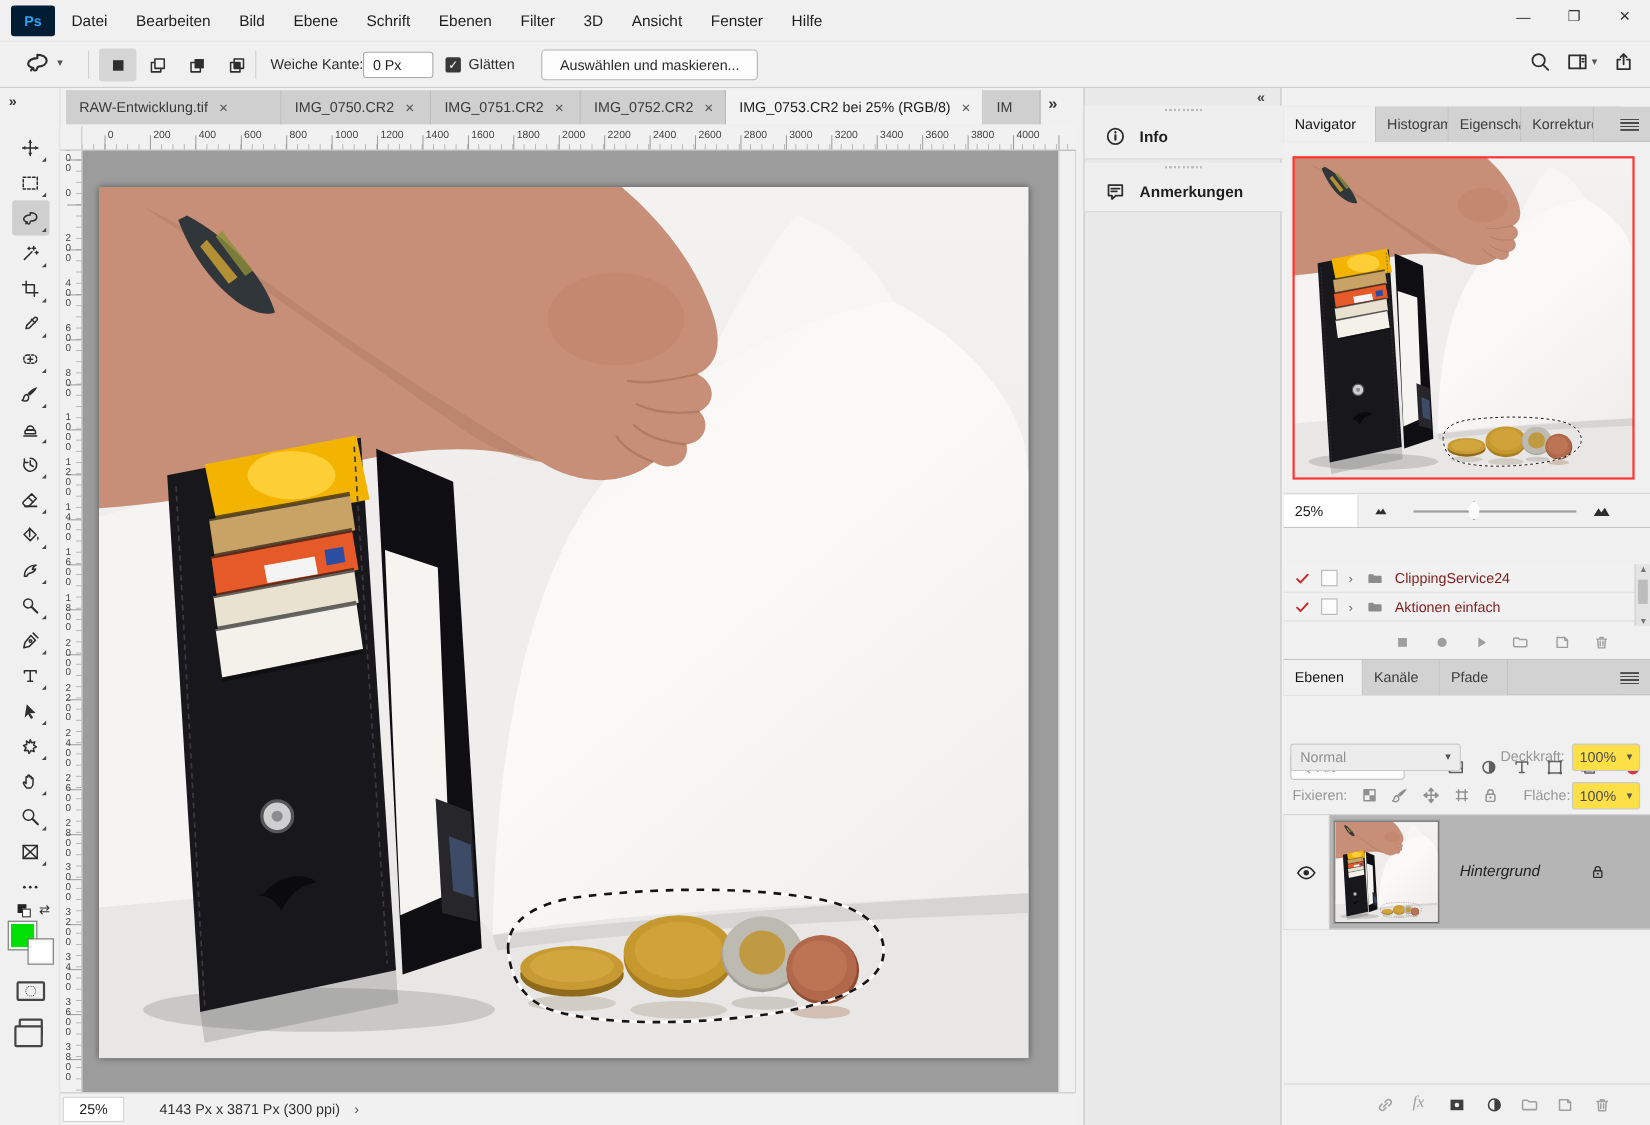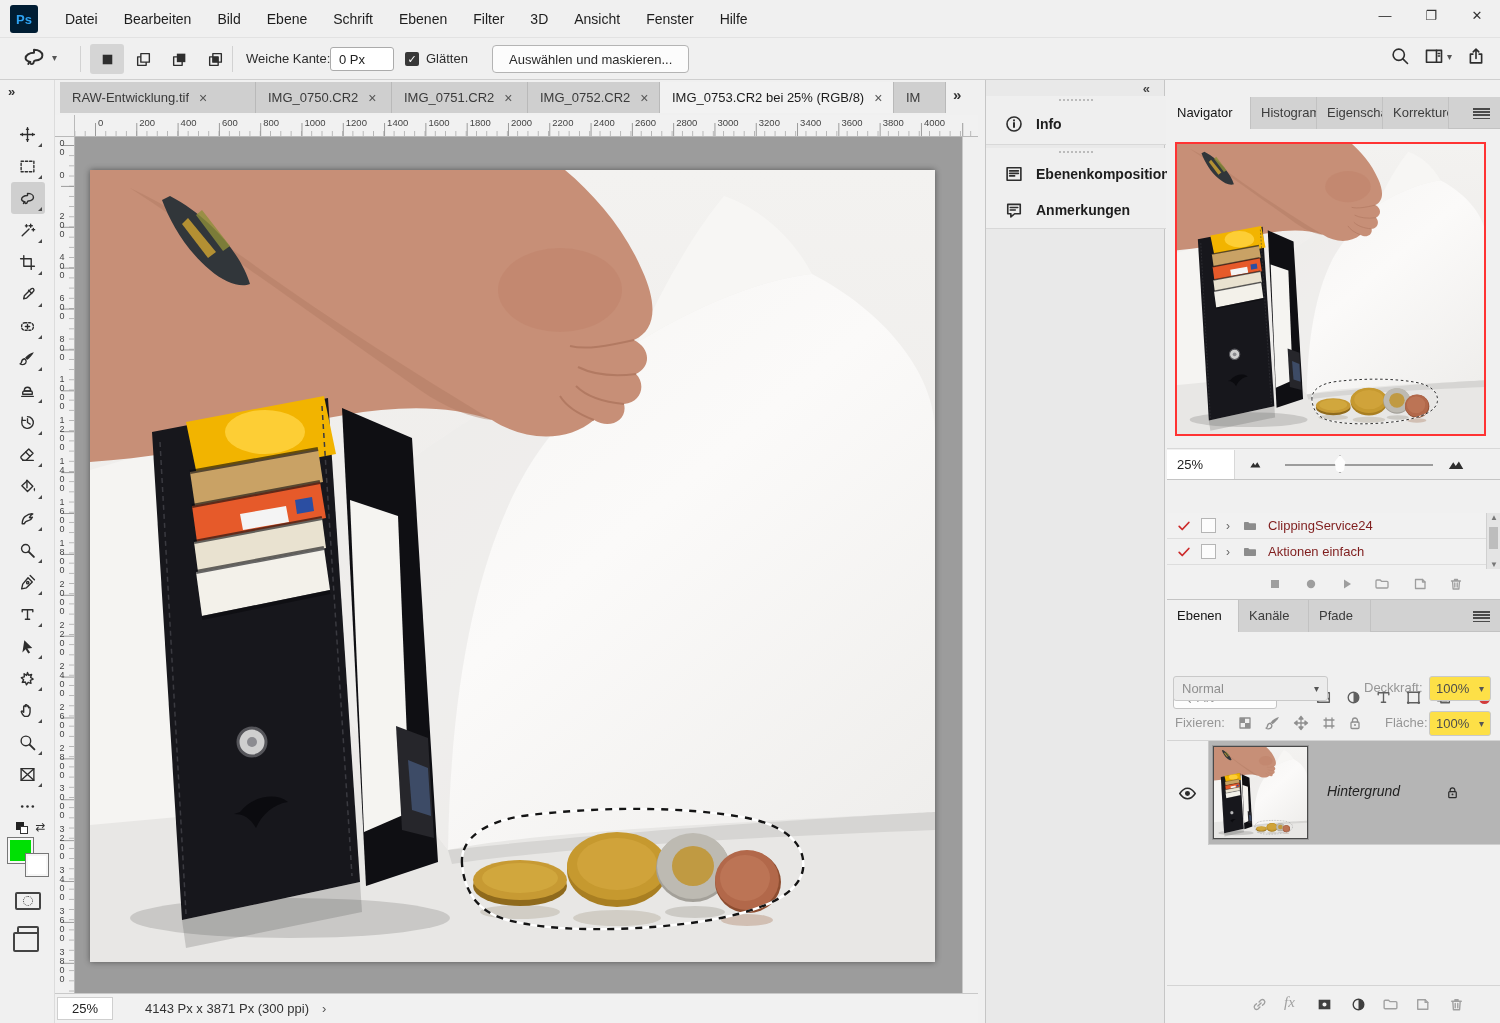--- a/index.html
+++ b/index.html
@@ -3,21 +3,21 @@
 <meta charset="utf-8">
 <style>
   *{margin:0;padding:0;box-sizing:border-box;}
   html,body{width:1500px;height:1023px;overflow:hidden;}
   body{font-family:"Liberation Sans","DejaVu Sans",sans-serif;font-size:13px;color:#252525;background:#f0f0f0;}
   .app{position:relative;width:1500px;height:1023px;background:#f0f0f0;overflow:hidden;}
   .abs{position:absolute;}
 
   
   .menubar{left:0;top:0;width:1500px;height:38px;background:#f0f0f0;border-bottom:1px solid #e2e2e2;}
-  .ps-logo{left:10px;top:5px;width:28px;height:28px;background:#001d33;color:#2ea3f2;font-weight:bold;font-size:13px;display:flex;align-items:center;justify-content:center;border-radius:3px;}
+  .ps-logo{left:10px;top:5px;width:40px;height:28px;background:#001d33;color:#2ea3f2;font-weight:bold;font-size:13px;display:flex;align-items:center;justify-content:center;border-radius:3px;}
   .menus{left:52px;top:0;height:38px;display:flex;}
   .menu-item{padding:0 13px;line-height:38px;font-size:14px;color:#1d1d1d;cursor:default;}
   .win-controls{right:0;top:0;height:30px;display:flex;}
   .win-btn{width:46px;height:30px;display:flex;align-items:center;justify-content:center;font-size:13px;color:#333;}
 
   
   .optionsbar{left:0;top:38px;width:1500px;height:42px;background:#f0f0f0;border-bottom:1px solid #cfcfcf;}
   .vsep{width:1px;height:26px;background:#d2d2d2;position:absolute;top:8px;}
   .tool-preview{left:22px;top:7px;display:flex;align-items:center;gap:6px;}
   .tool-preview .ic{width:24px;height:24px;}
@@ -604,29 +604,20 @@
         <span class="dock-label">Info</span>
       </div>
     </div>
     <div class="dock-group" style="top:68px">
       <div class="gripper">
           <i></i>
         </div>
       <div class="dock-item" style="height:36px">
         <span>
             <svg class="ic" viewBox="0 0 16 16">
-              <rect x="2.5" y="3" width="11" height="10"></rect>
-              <path d="M4.5 5.5h7M4.5 7.5h7M4.5 9.5h4"></path>
-            </svg>
-          </span>
-        <span class="dock-label">Ebenenkomposition</span>
-      </div>
-      <div class="dock-item" style="height:36px">
-        <span>
-            <svg class="ic" viewBox="0 0 16 16">
               <path d="M3 3.5h10V11H8.5L5.5 13.5V11H3z"></path>
               <path d="M5 6h6M5 8h4"></path>
             </svg>
           </span>
         <span class="dock-label">Anmerkungen</span>
       </div>
     </div>
   </div>
 
   <div class="abs rightcol">

